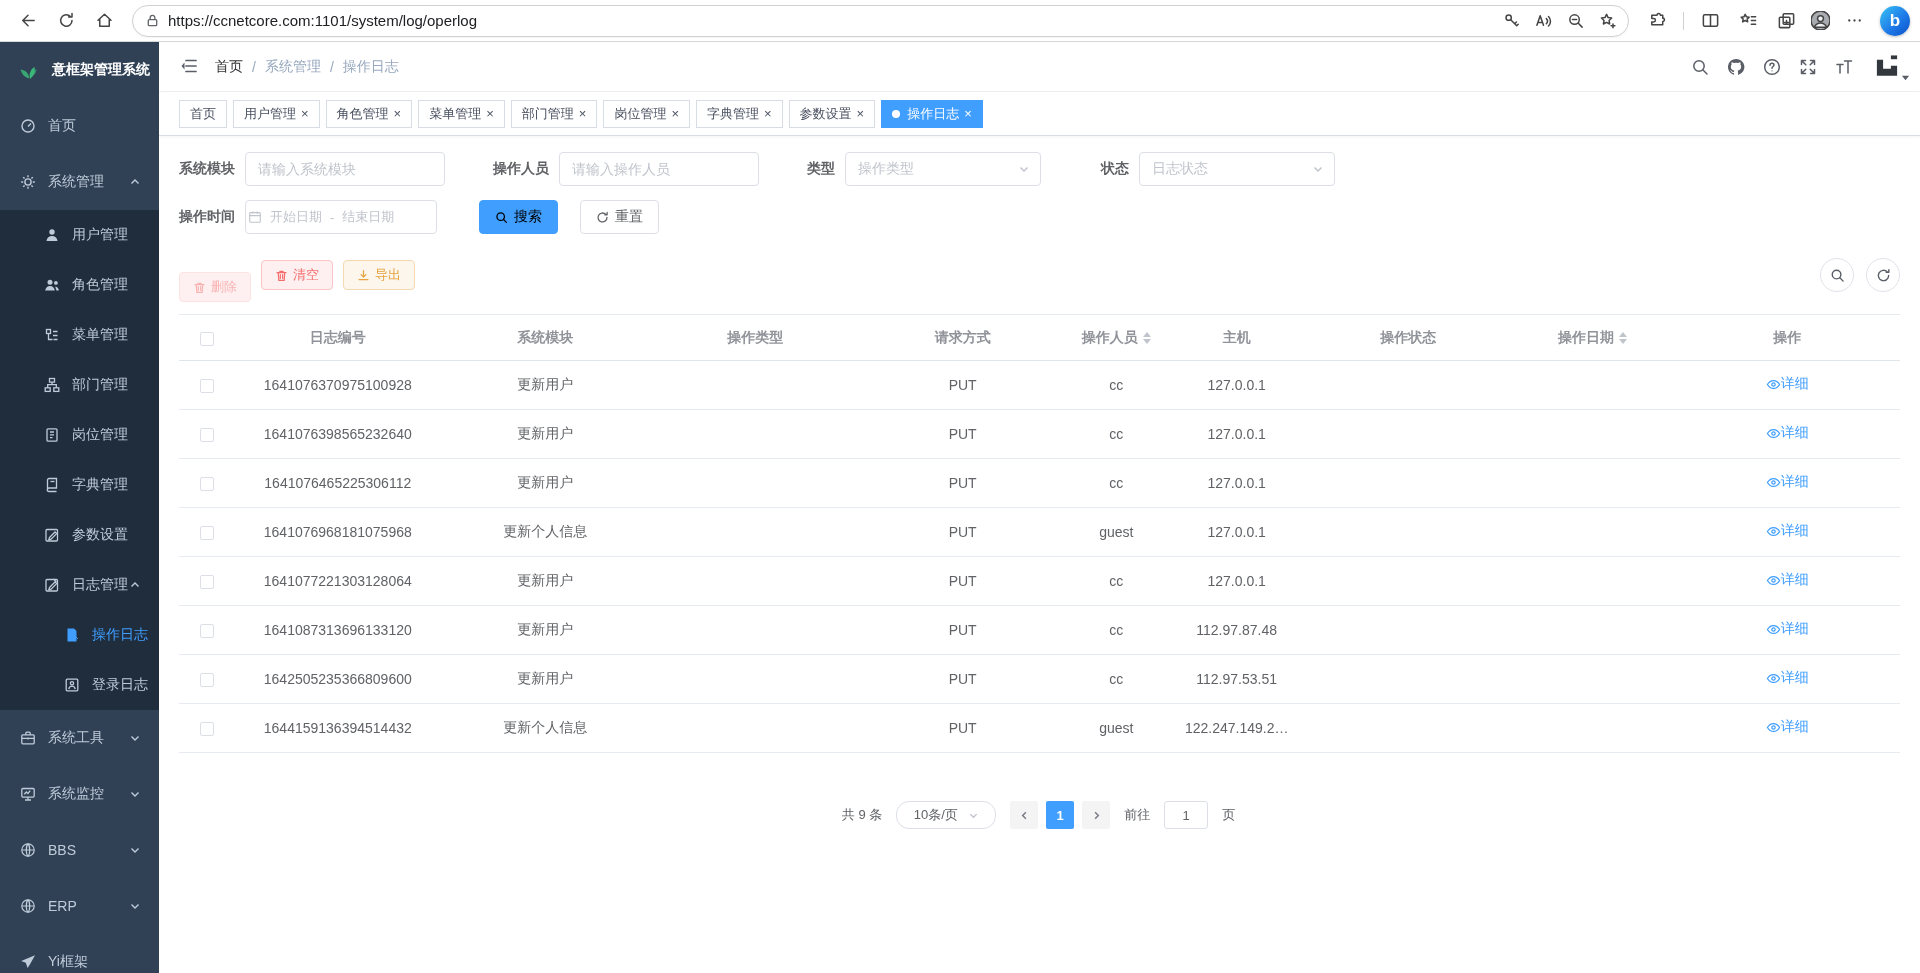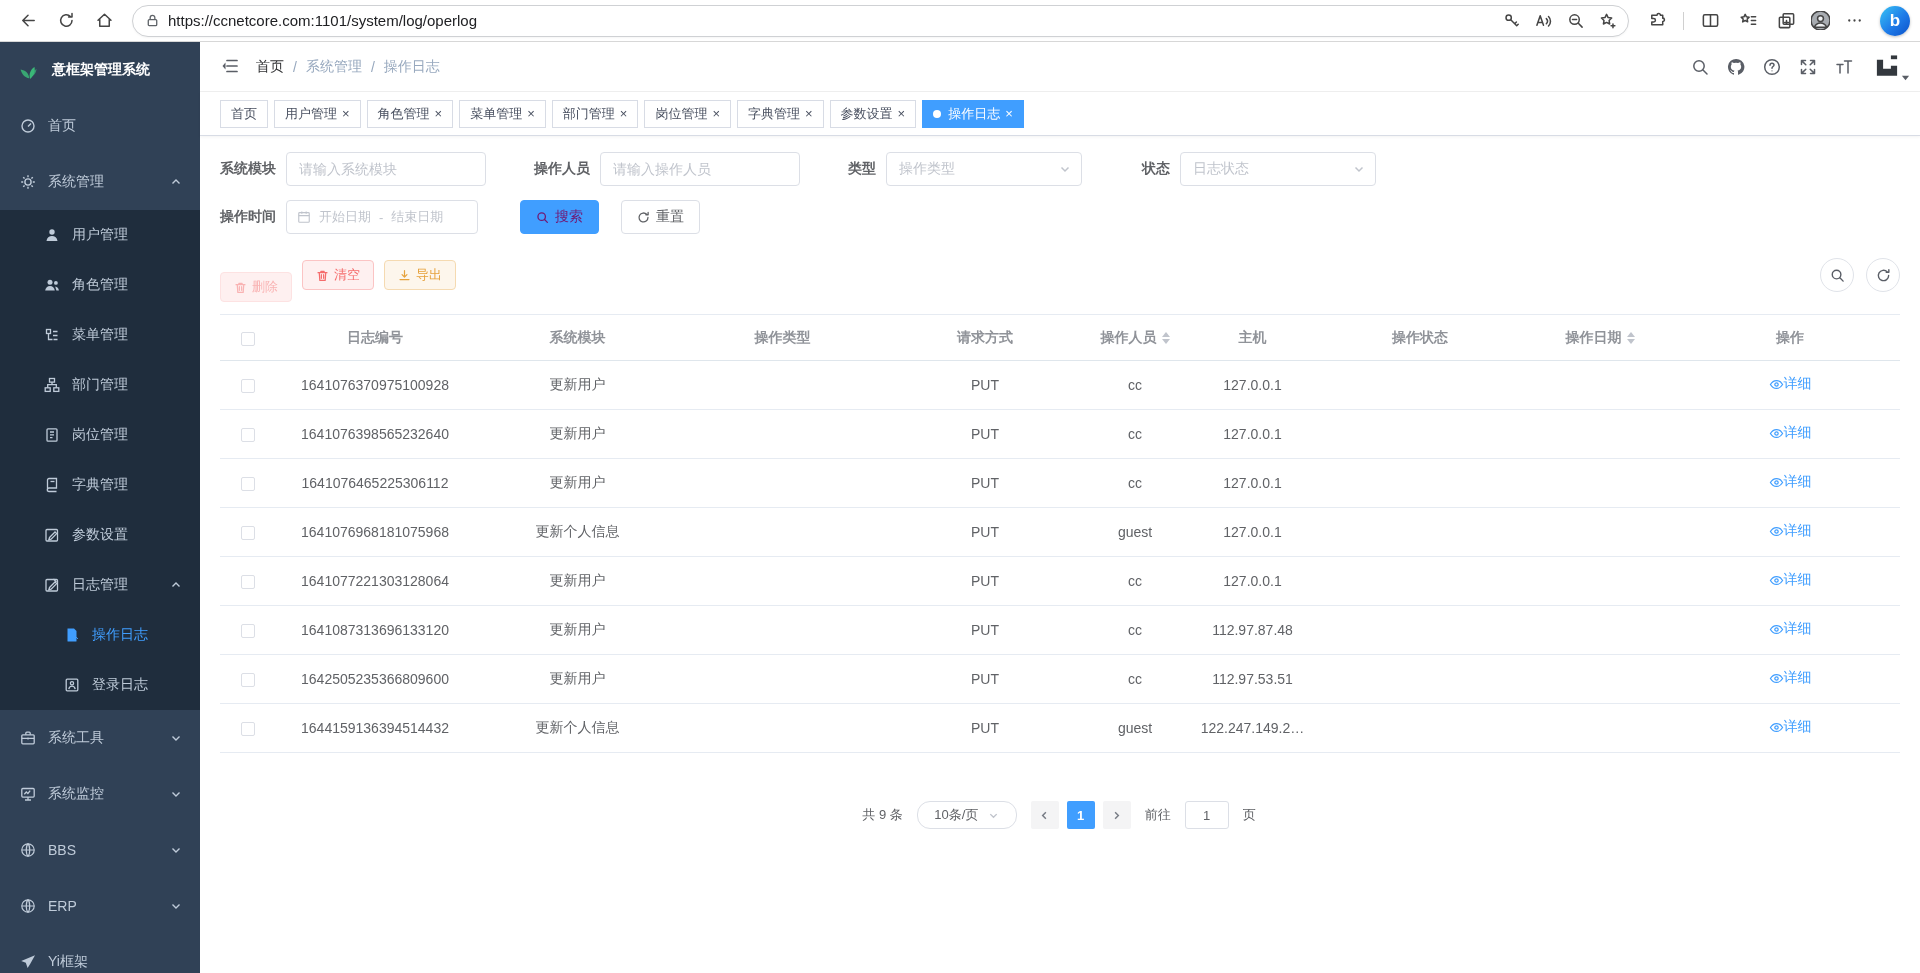--- a/index.html
+++ b/index.html
@@ -25,21 +25,21 @@
   .chrome-right { display:flex; align-items:center; gap:2px; flex:0 0 auto; }
   .vdiv { width:1px; height:18px; background:#d0d0d0; margin:0 6px; }
   .avatar-wrap { width:28px; height:28px; border-radius:50%; overflow:hidden; }
   .bing { width:30px; height:30px; border-radius:50%; margin-left:6px;
     background:linear-gradient(135deg,#39c4f5 0%,#1e7be8 55%,#0b51c9 100%);
     color:#fff; font-weight:bold; font-size:17px; display:flex; align-items:center;
     justify-content:center; box-shadow:0 1px 3px rgba(0,0,0,.25); cursor:pointer; }
 
   
   .app { display:flex; height:931px; }
-  .sidebar { width:200px; background:#304156; flex:0 0 auto; overflow:hidden; }
+  .sidebar { width:159px; background:#304156; flex:0 0 auto; overflow:hidden; }
   .logo-row { height:56px; display:flex; align-items:center; gap:10px; padding-left:18px; }
   .logo-row svg { width:24px; height:24px; }
   .logo-title { color:#fff; font-size:14px; font-weight:bold; white-space:nowrap; }
   .menu-item { display:flex; align-items:center; color:#bfcbd9; font-size:14px;
     cursor:pointer; }
   .menu-item .mi { width:16px; height:16px; margin-right:12px; flex:0 0 auto; }
   .menu-item .mi svg{ width:16px; height:16px; }
   .menu-item .lbl { flex:1; white-space:nowrap; }
   .menu-item .caret { margin-right:18px; }
   .menu-item .caret svg { width:12px; height:12px; stroke:#bfcbd9; fill:none; stroke-width:1.4; }
@@ -90,28 +90,28 @@
   .tinput { width:200px; height:34px; border:1px solid #dcdfe6; border-radius:4px;
     padding:0 12px; font-size:14px; color:#606266; outline:none;
     font-family:inherit; }
   .tinput::placeholder { color:#c0c4cc; }
   .gap { width:48px; flex:0 0 auto; }
   .selbox { width:196px; height:34px; border:1px solid #dcdfe6; border-radius:4px;
     display:flex; align-items:center; padding:0 10px 0 12px; cursor:pointer; }
   .selbox .ph { flex:1; font-size:14px; color:#c0c4cc; }
   .selbox svg { width:12px; height:12px; stroke:#c0c4cc; stroke-width:1.5; fill:none; }
   .datebox { width:192px; height:34px; border:1px solid #dcdfe6; border-radius:4px;
-    display:flex; align-items:center; padding:0 10px; gap:8px; cursor:pointer; }
+    display:flex; align-items:center; padding:0 2px; gap:8px; cursor:pointer; }
   .datebox svg { width:14px; height:14px; stroke:#c0c4cc; stroke-width:1.3; fill:none; }
   .datebox span { font-size:13px; color:#c0c4cc; white-space:nowrap; }
   .btn { height:34px; border-radius:4px; display:inline-flex; align-items:center;
     gap:6px; padding:0 15px; font-size:14px; cursor:pointer; border:1px solid transparent; }
   .btn svg { width:13px; height:13px; stroke-width:1.6; fill:none; stroke:currentColor;
     stroke-linecap:round; stroke-linejoin:round; }
-  .btn-primary { background:#409eff; color:#701a75; border-color:#409eff; margin-left:42px; }
+  .btn-primary { background:#409eff; color:#000000; border-color:#409eff; margin-left:42px; }
   .btn-plain { background:#fff; color:#606266; border-color:#dcdfe6; margin-left:22px; }
 
   
   .toolbar { display:flex; align-items:center; gap:10px; margin:6px 0 12px; }
   .sbtn { height:30px; border-radius:4px; display:inline-flex; align-items:center;
     gap:5px; padding:0 13px; font-size:13px; cursor:pointer; border:1px solid; }
   .sbtn svg { width:13px; height:13px; stroke:currentColor; stroke-width:1.5; fill:none;
     stroke-linecap:round; stroke-linejoin:round; }
   .sbtn.danger-disabled { background:#fef0f0; border-color:#fde2e2; color:#f9b3b3;
     cursor:not-allowed;margin-top:24px; }

